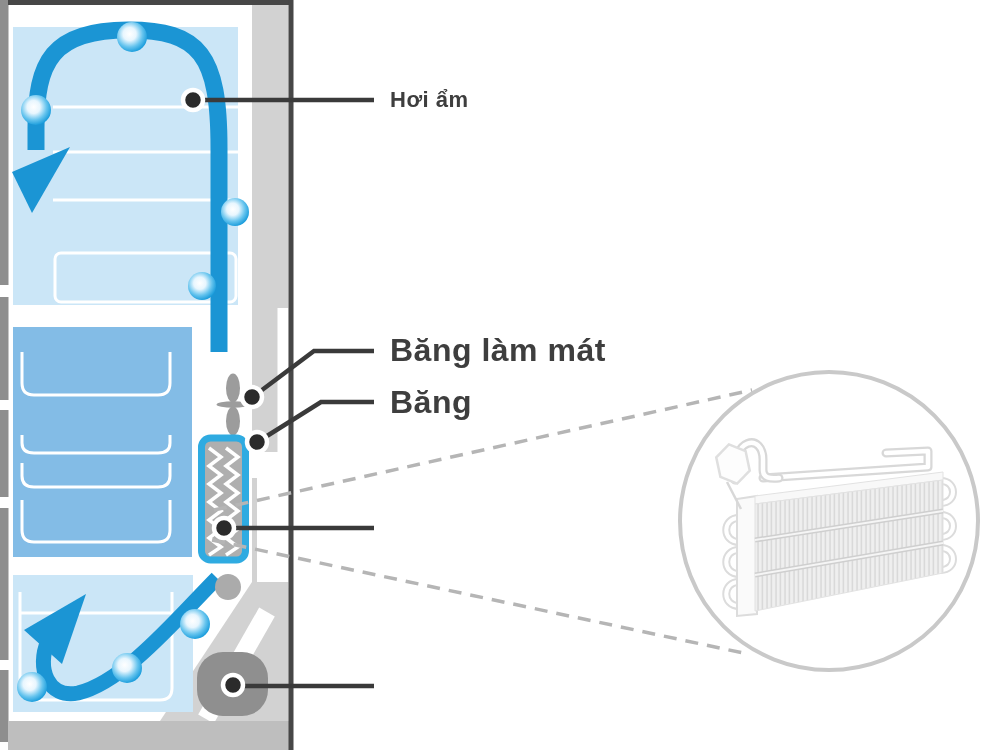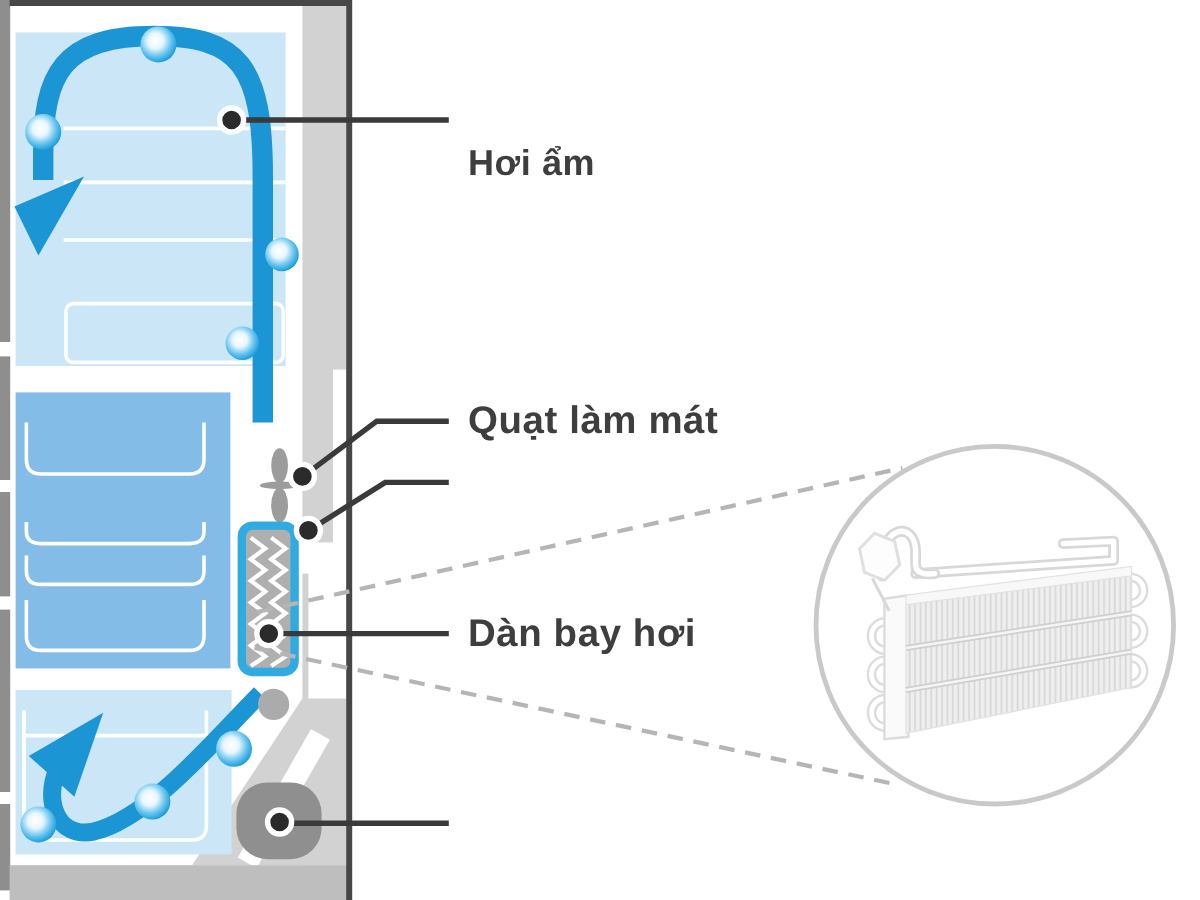--- a/index.html
+++ b/index.html
@@ -1,21 +1,21 @@
 <!DOCTYPE html>
 <html><head>
 <meta charset="utf-8">
 <style>
   html,body{margin:0;padding:0;background:#ffffff;}
   #stage{position:relative;width:1000px;height:750px;background:#ffffff;overflow:hidden;
          font-family:"Liberation Sans","DejaVu Sans",sans-serif;}
   #diagram{position:absolute;left:0;top:0;}
   .label{position:absolute;left:390px;transform:translateY(-50%);
          font-weight:700;font-size:32px;color:#3E3E3E;white-space:nowrap;letter-spacing:0.5px;}
-  .label.big{font-size:30px;margin-top:37px;}
+  .label.big{font-size:22px;}
 </style>
 </head>
 <body>
 
 <div id="stage">
 
 <svg id="diagram" width="1000" height="750" viewBox="0 0 1000 750">
   <defs>
     <radialGradient id="drop" cx="42%" cy="40%" r="62%">
       <stop offset="0%" stop-color="#ffffff"></stop>
@@ -174,16 +174,16 @@
   <g fill="#2B2B2B" stroke="#ffffff" stroke-width="4.5">
     <circle cx="193" cy="100" r="10"></circle>
     <circle cx="252" cy="397" r="10"></circle>
     <circle cx="257" cy="442" r="10"></circle>
     <circle cx="224" cy="528" r="10"></circle>
     <circle cx="233" cy="685" r="10"></circle>
   </g>
 </svg>
 
 <div class="label big" style="top:100px">Hơi ẩm</div>
-<div class="label" style="top:350px">Quạt làm mát</div>
-<div class="label" style="top:528px">Dàn bay hơi</div>
+<div class="label" style="top:350px">Băng làm mát</div>
+<div class="label" style="top:402px">Băng</div>
 
 </div>
 
 </body></html>

